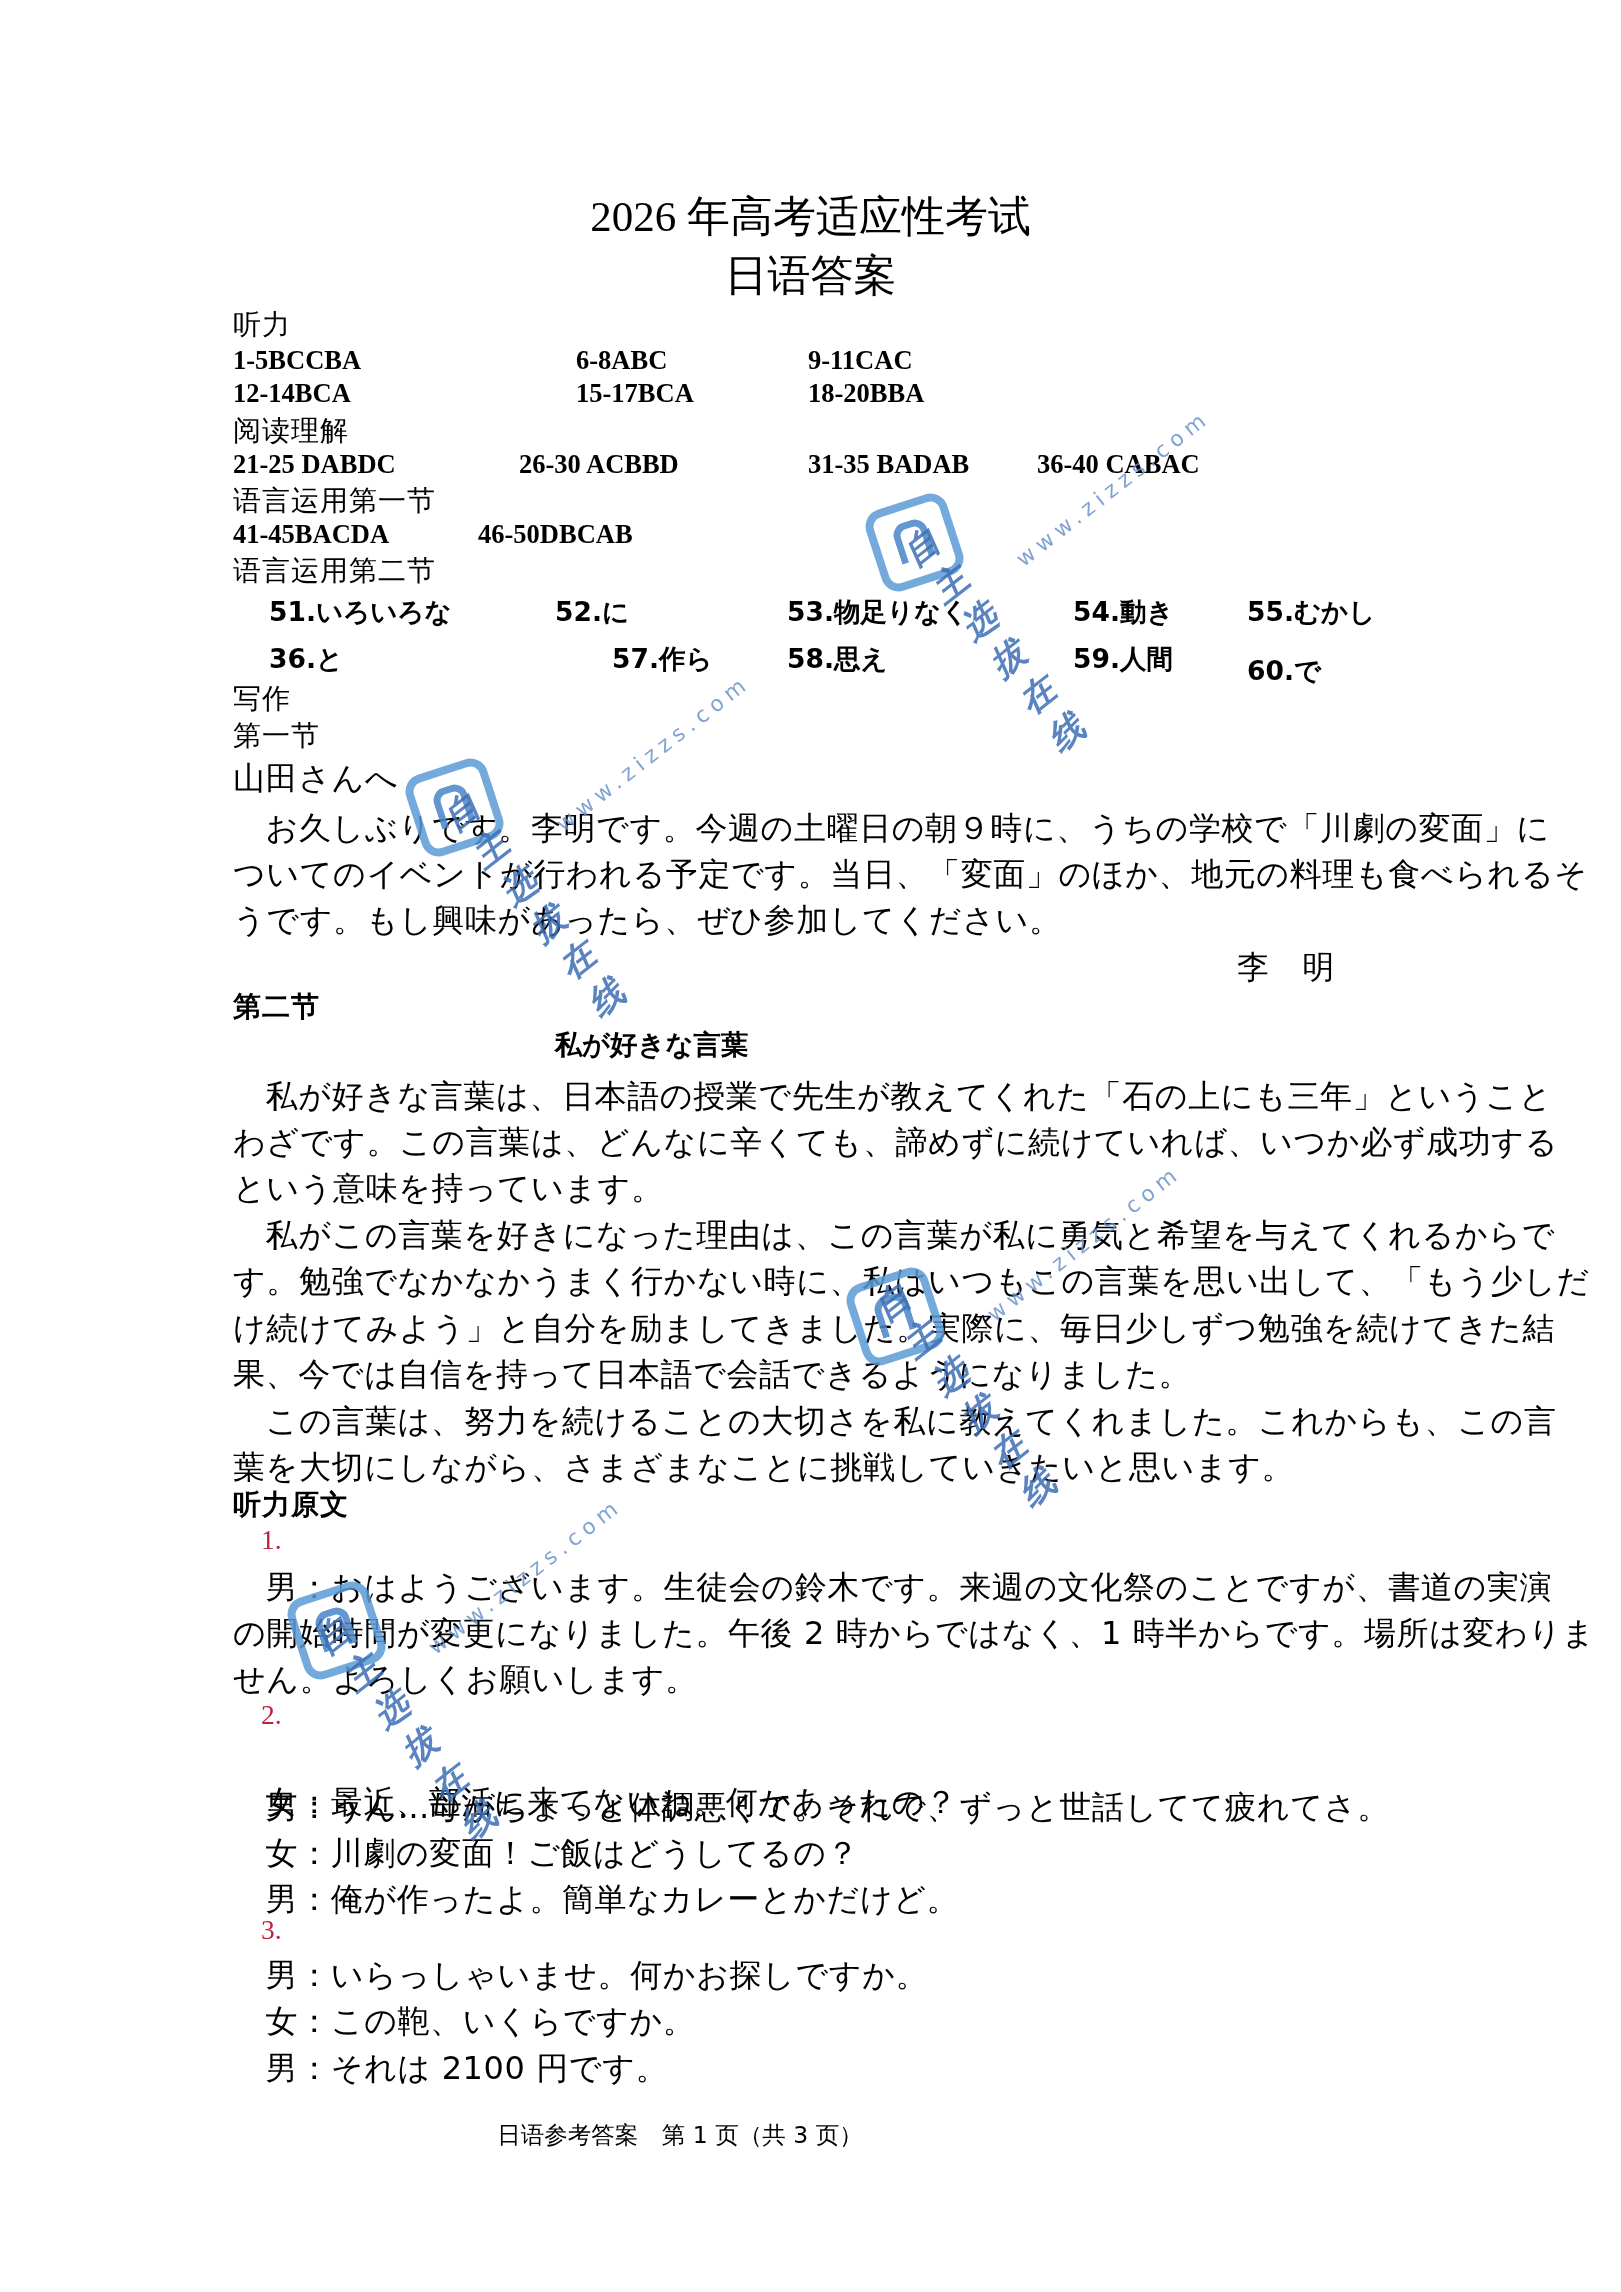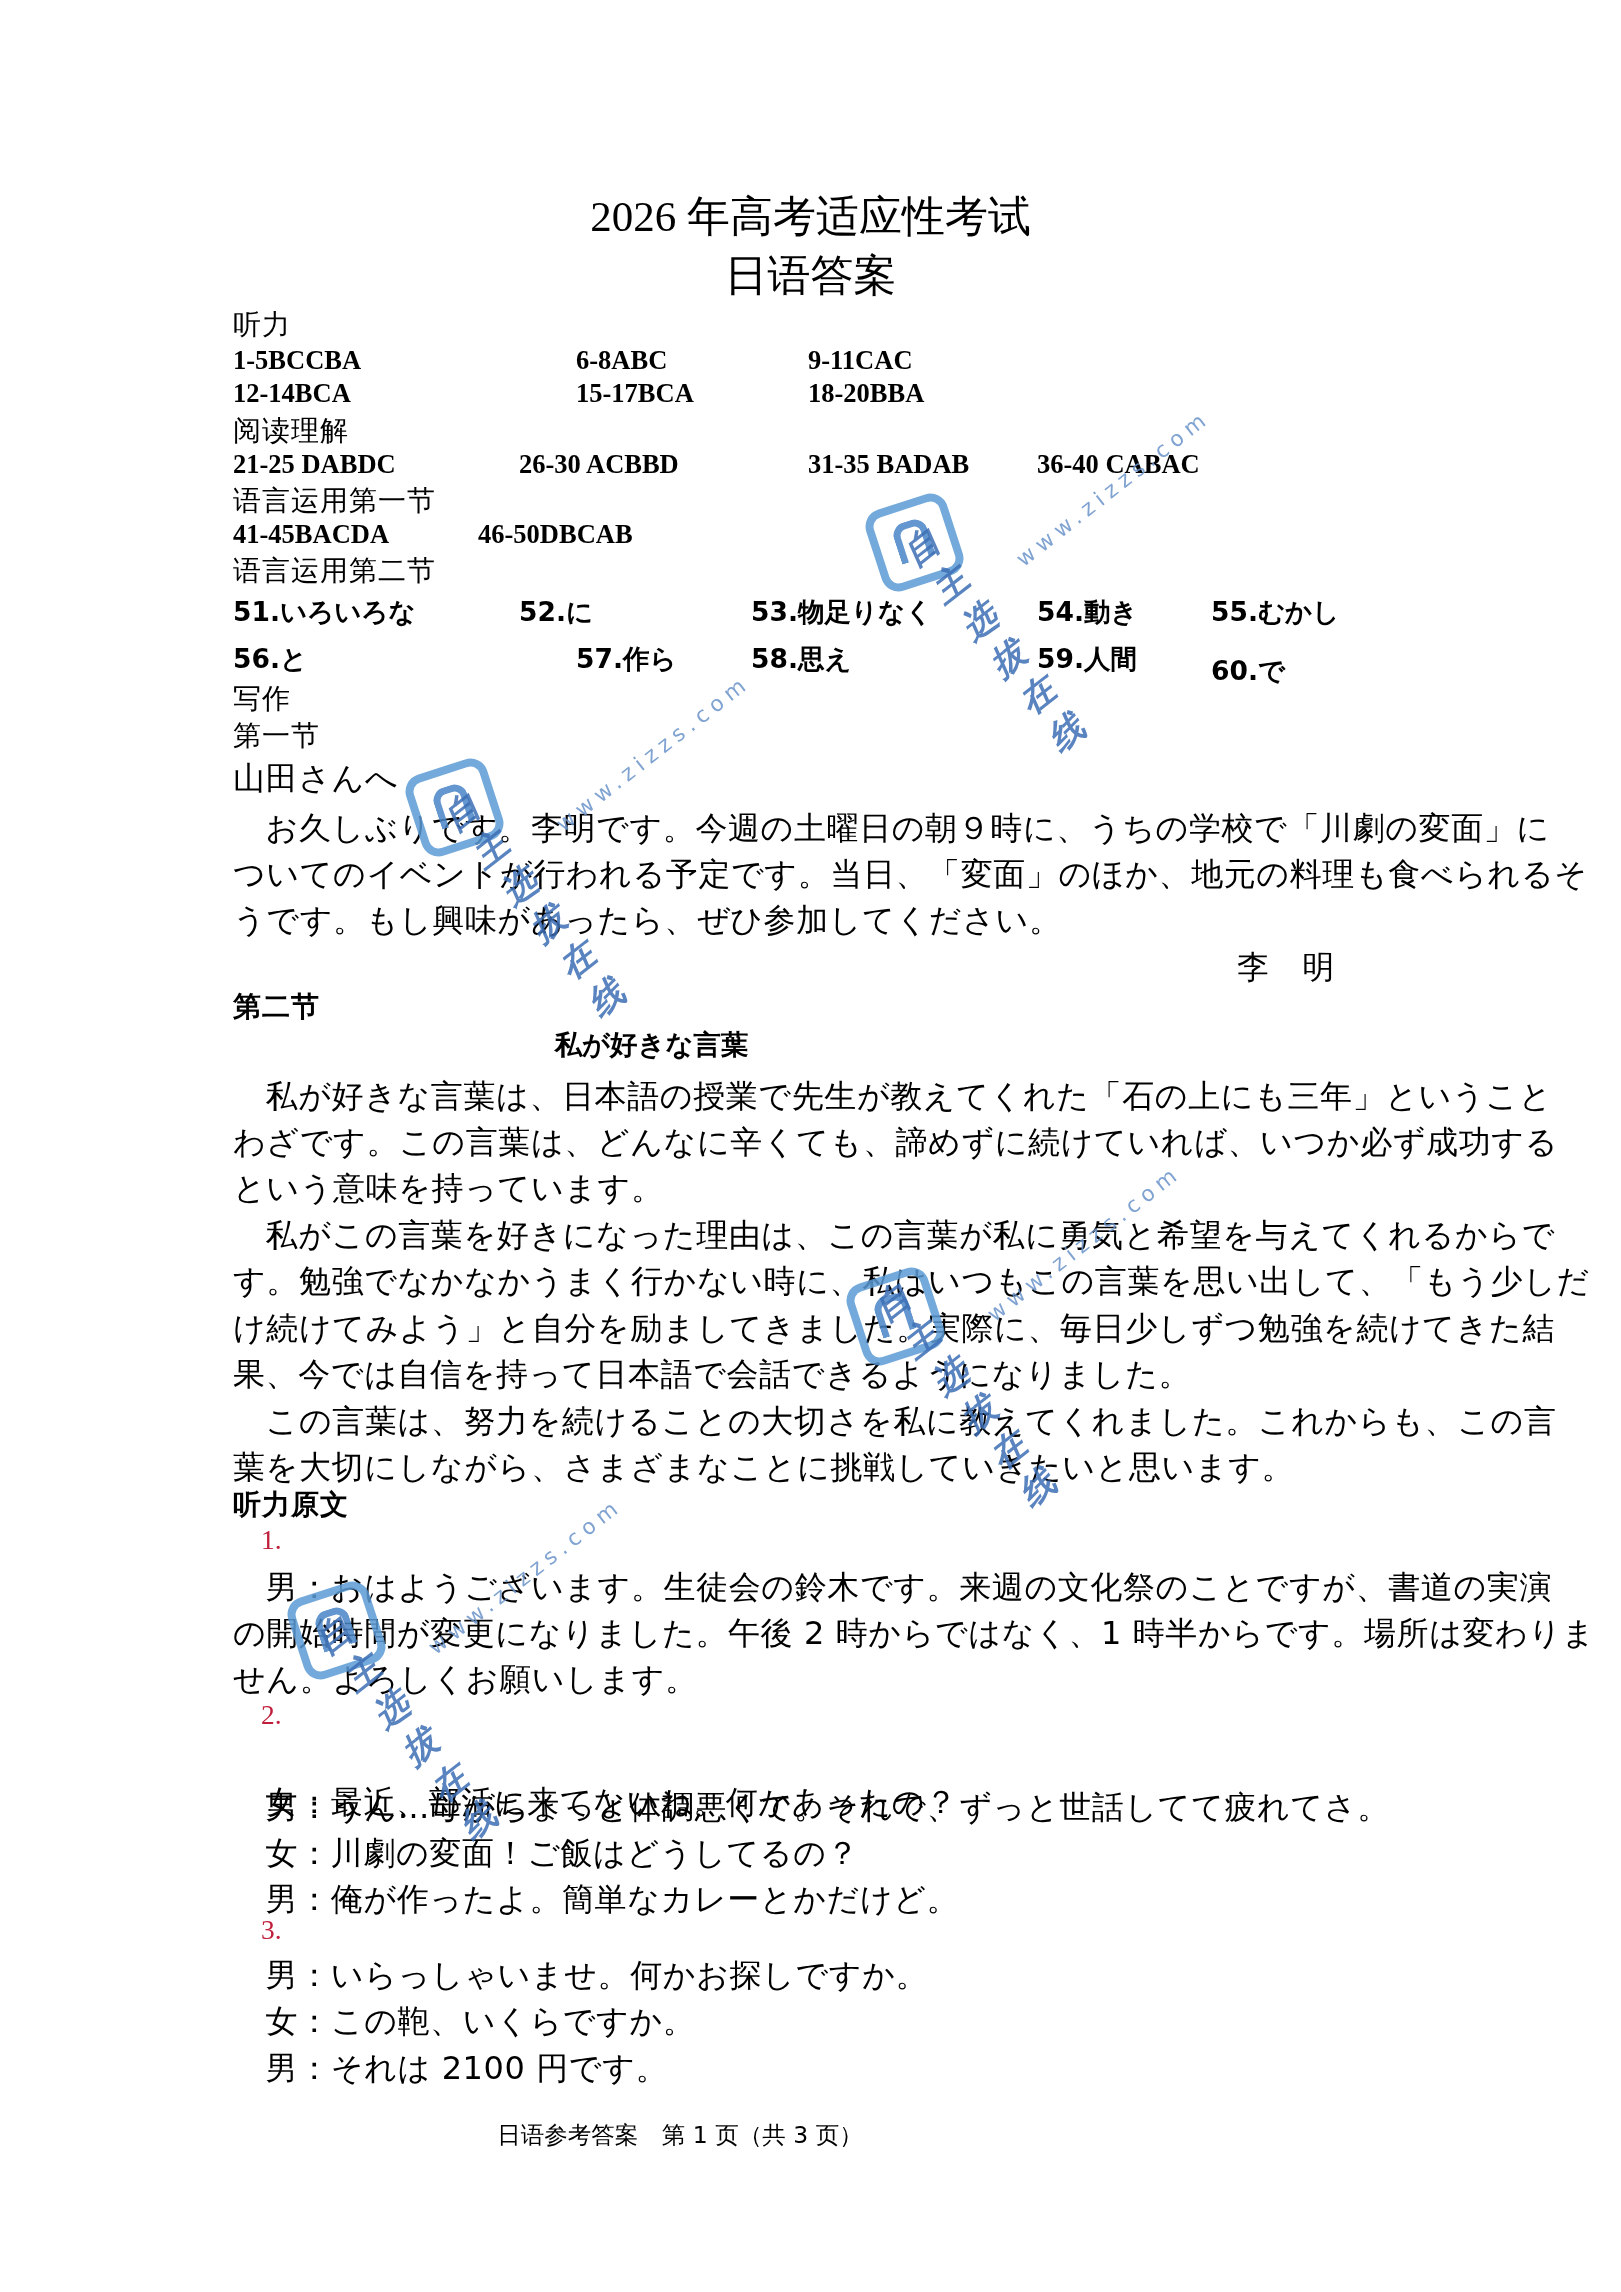--- a/index.html
+++ b/index.html
@@ -3,21 +3,21 @@
 <meta charset="utf-8">
 <style>
   html, body { margin:0; padding:0; background:#ffffff; }
   body { width:1621px; height:2293px; position:relative; overflow:hidden;
          font-family:"DejaVu Sans", "Liberation Sans", sans-serif; color:#000; }
   .abs { position:absolute; white-space:nowrap; }
   .title { font-family:"Liberation Serif","DejaVu Serif",serif; font-weight:normal; font-size:43px; left:0; width:1621px; text-align:center; }
   .sec { font-family:"DejaVu Sans","Liberation Sans",sans-serif; font-size:28px; left:233px; letter-spacing:1px; }
   .sec.bold { font-weight:bold; }
   .ans { font-family:"Liberation Serif","DejaVu Serif",serif; font-weight:bold; font-size:26.5px; }
-  .jp-ans { font-family:"DejaVu Sans","Liberation Sans",sans-serif; font-weight:bold; font-size:26.5px; }
+  .jp-ans { font-family:"DejaVu Sans","Liberation Sans",sans-serif; font-weight:bold; font-size:26.5px;margin-left:36px; }
   .body-line { font-family:"DejaVu Sans","Liberation Sans",sans-serif; font-size:32px; left:233px; letter-spacing:0.6px; }
   .center-h { font-family:"DejaVu Sans","Liberation Sans",sans-serif; font-size:27.4px; font-weight:bold; left:0; width:1303px; text-align:center; }
   .num-red { font-family:"Liberation Serif","DejaVu Serif",serif; font-size:27.4px; color:#c0203c; left:261px; }
   .b { font-weight:normal; }
   .footer { font-family:"DejaVu Sans","Liberation Sans",sans-serif; font-size:23.5px; left:0; width:1360px; text-align:center; }
   .wm { position:absolute; pointer-events:none; }
   .wm .logo { position:absolute; width:69px; height:69px; border:8.8px solid #5b9bd5; border-radius:17.6px; transform:rotate(-18deg); opacity:0.85; }
   .wm .logo::after { content:""; position:absolute; left:15.7px; top:11.8px; width:21.6px; height:33px; border:7.8px solid #4a86c7; border-bottom:none; border-radius:13.7px 13.7px 0 0; }
   .wm .txt { position:absolute; color:#3d6fb5; font-size:35px; font-style:italic; font-weight:bold; transform:rotate(-38deg); transform-origin:left center; opacity:0.85; letter-spacing:7.8px; font-family:"DejaVu Serif",serif; }
   .wm .url { position:absolute; color:#6a93c9; font-size:21.6px; transform:rotate(-38deg); transform-origin:left center; letter-spacing:5.9px; opacity:0.85; font-family:"DejaVu Sans",sans-serif; }
@@ -45,21 +45,21 @@
 <div class="abs sec" style="top:482px;">语言运用第一节</div>
 <div class="abs ans" style="top:519px;left:233px;">41-45BACDA</div>
 <div class="abs ans" style="top:519px;left:478px;">46-50DBCAB</div>
 
 <div class="abs sec" style="top:552px;">语言运用第二节</div>
 <div class="abs jp-ans" style="top:594px;left:233px;">51.いろいろな</div>
 <div class="abs jp-ans" style="top:594px;left:519px;">52.に</div>
 <div class="abs jp-ans" style="top:594px;left:751px;">53.物足りなく</div>
 <div class="abs jp-ans" style="top:594px;left:1037px;">54.動き</div>
 <div class="abs jp-ans" style="top:594px;left:1211px;">55.むかし</div>
-<div class="abs jp-ans" style="top:641px;left:233px;">56.と</div>
+<div class="abs jp-ans" style="top:641px;left:233px;">36.と</div>
 <div class="abs jp-ans" style="top:641px;left:576px;">57.作ら</div>
 <div class="abs jp-ans" style="top:641px;left:751px;">58.思え</div>
 <div class="abs jp-ans" style="top:641px;left:1037px;">59.人間</div>
 <div class="abs jp-ans" style="top:653px;left:1211px;">60.で</div>
 
 <div class="abs sec" style="top:680px;">写作</div>
 <div class="abs sec" style="top:717px;">第一节</div>
 <div class="abs body-line" style="top:757px;">山田さんへ</div>
 <div class="abs body-line" style="top:807px;">　お久しぶりです。李明です。今週の土曜日の朝９時に、うちの学校で「川劇の変面」に</div>
 <div class="abs body-line" style="top:853px;">ついてのイベントが行われる予定です。当日、「変面」のほか、地元の料理も食べられるそ</div>

